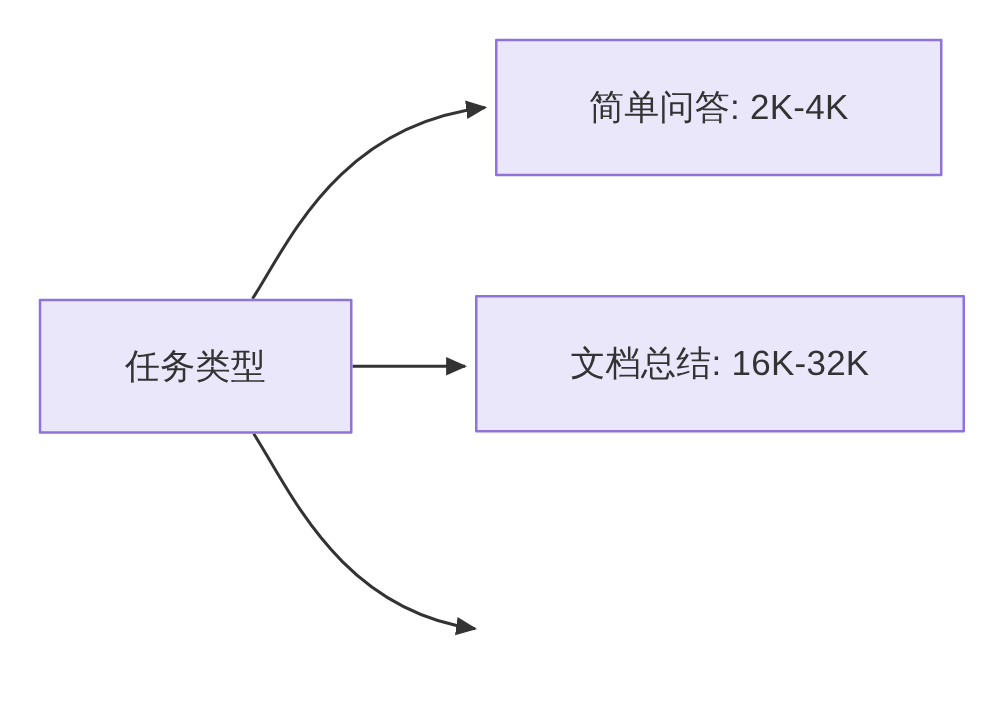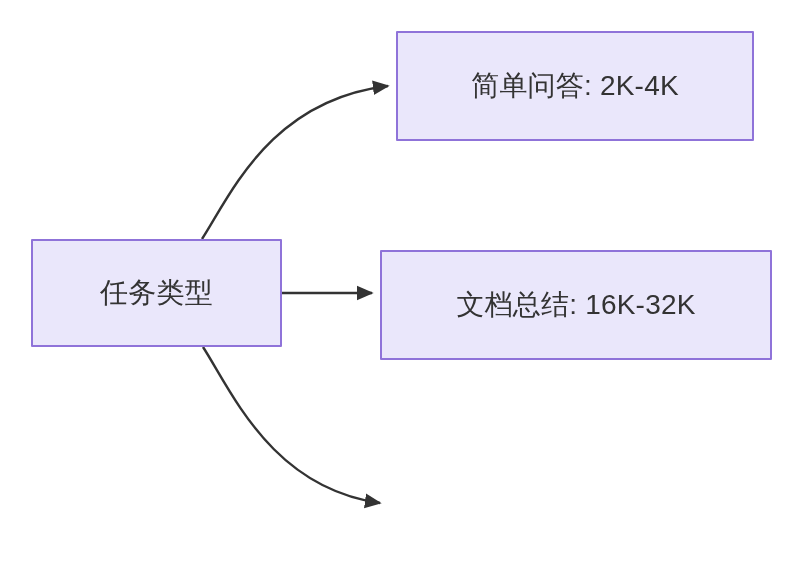--- a/index.html
+++ b/index.html
@@ -38,21 +38,21 @@
   .node-label {
     color: #333333;
     font-size: 28px;
     line-height: 1.2;
     letter-spacing: 0.2px;
     white-space: nowrap;
   }
   
   #node-root     { left: 31px;  top: 239px; width: 251px; height: 108px; }
   #node-simple   { left: 396px; top: 31px;  width: 358px; height: 110px; }
-  #node-doc      { left: 380px; top: 250px; width: 392px; height: 110px; }
+  #node-doc      { left: 380px; top: 236px; width: 392px; height: 110px; }
   #node-multidoc { left: 388px; top: 449px; width: 375px; height: 108px; }
 </style>
 </head>
 <body>
 
 <div id="canvas">
 
   <svg class="edge-layer" viewBox="0 0 787 572">
     <defs>
       <marker id="arrowhead" viewBox="0 0 10 10" refX="9" refY="5" markerWidth="7" markerHeight="7" orient="auto-start-reverse">

